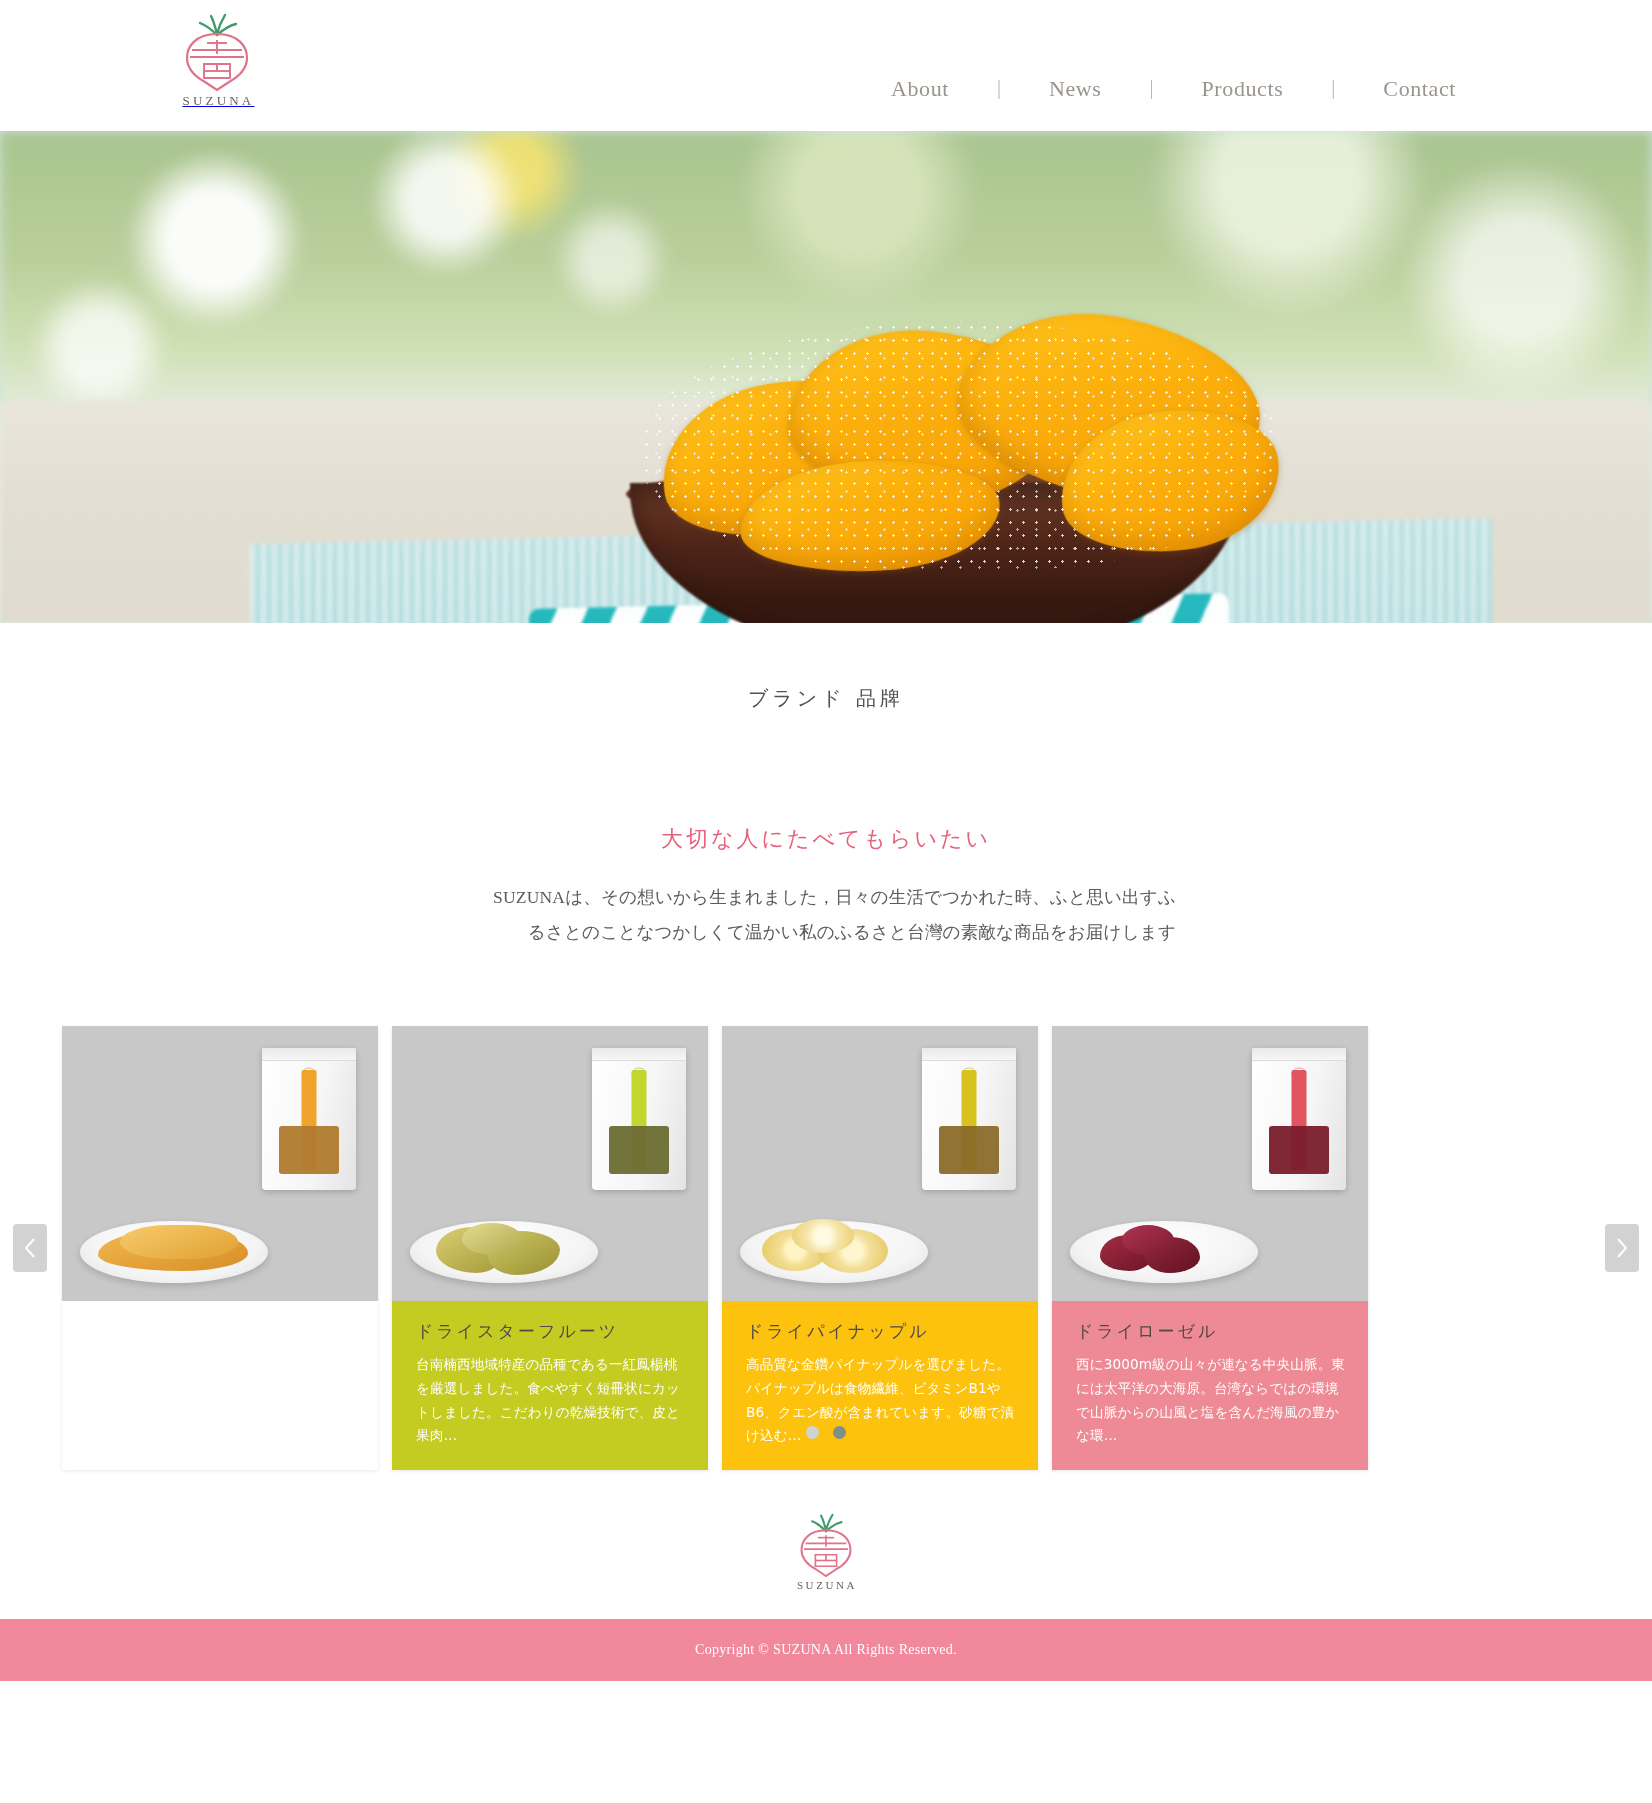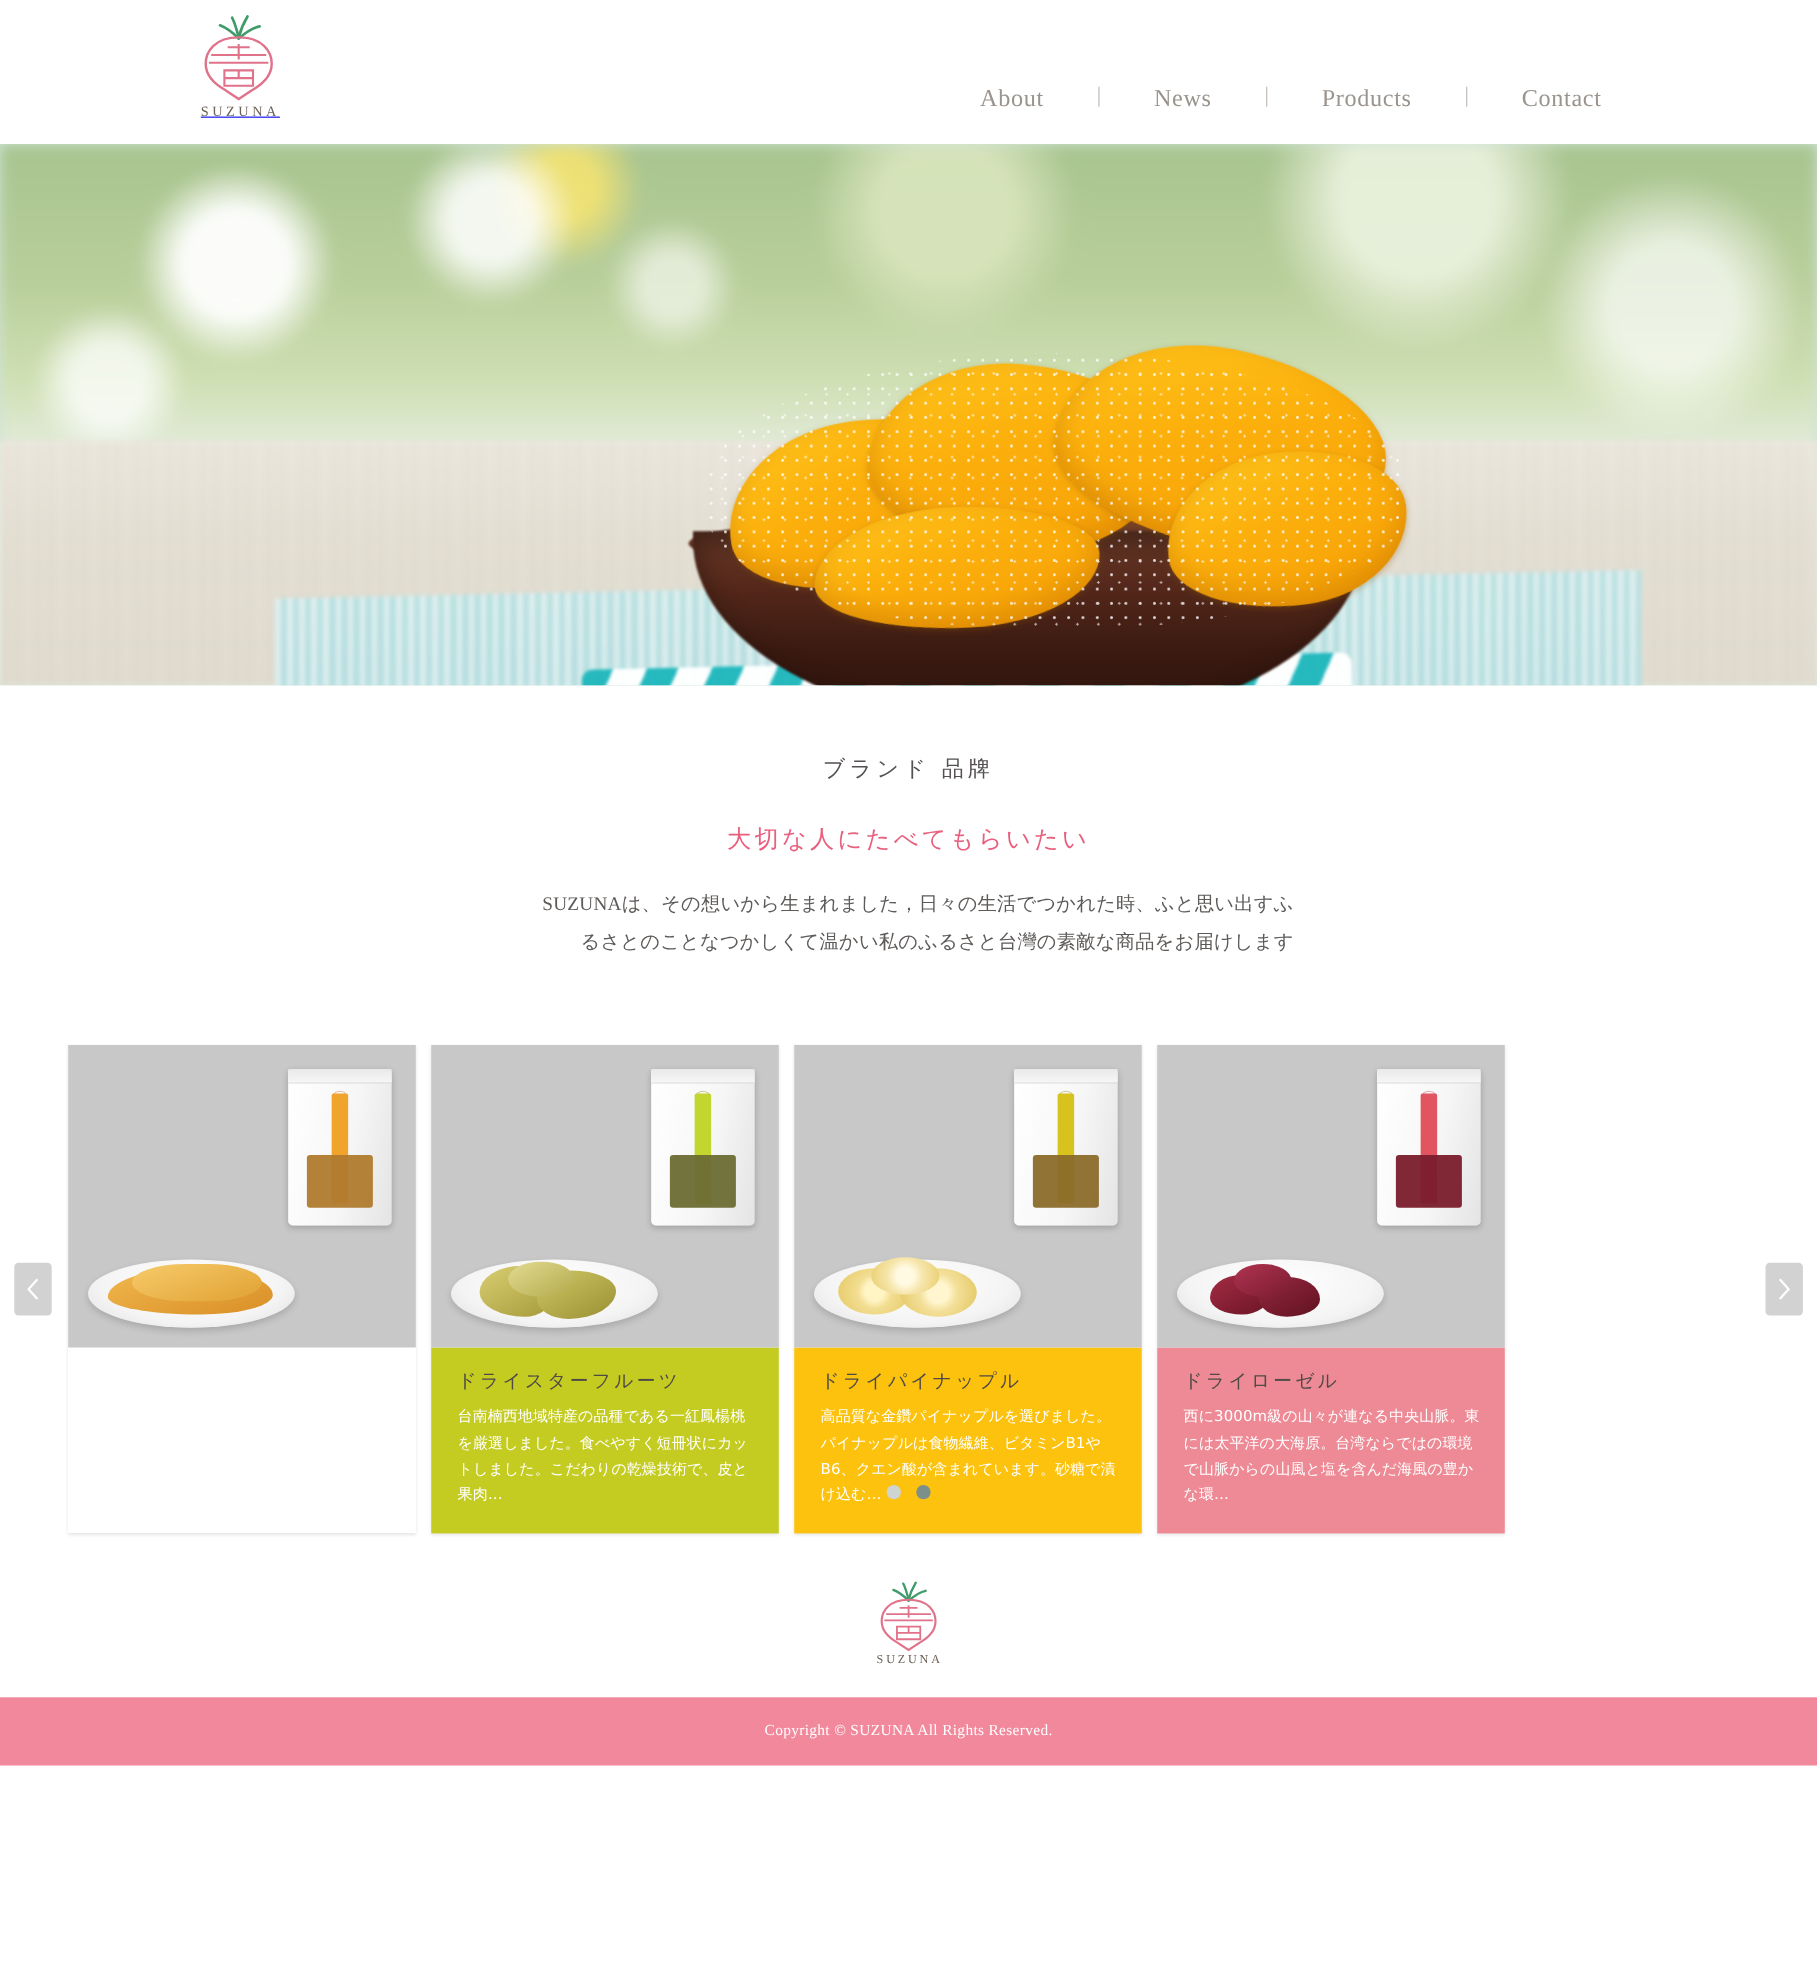--- a/index.html
+++ b/index.html
@@ -155,21 +155,21 @@
     text-align: center;
   }
   .brand-kicker {
     font-family: "DejaVu Sans", sans-serif;
     font-size: 20px;
     letter-spacing: 4px;
     color: #555052;
     font-weight: 300;
   }
   .brand-tagline {
-    margin-top: 36px;
+    margin-top: 112px;
     font-family: "DejaVu Sans", sans-serif;
     font-size: 22px;
     letter-spacing: 3px;
     color: #e8607e;
     font-weight: 400;
   }
   .brand-body {
     margin: 26px auto 0;
     width: 700px;
     font-family: "Liberation Serif", "DejaVu Serif", serif;

